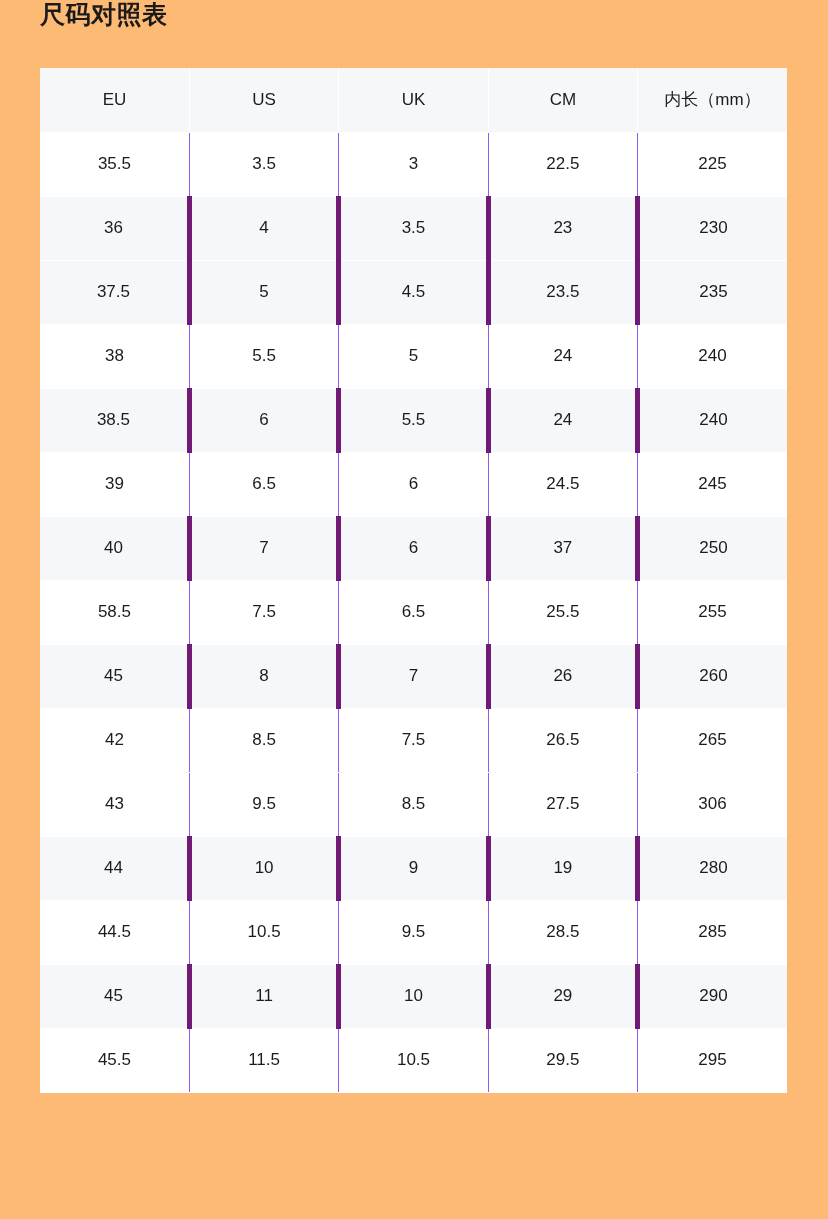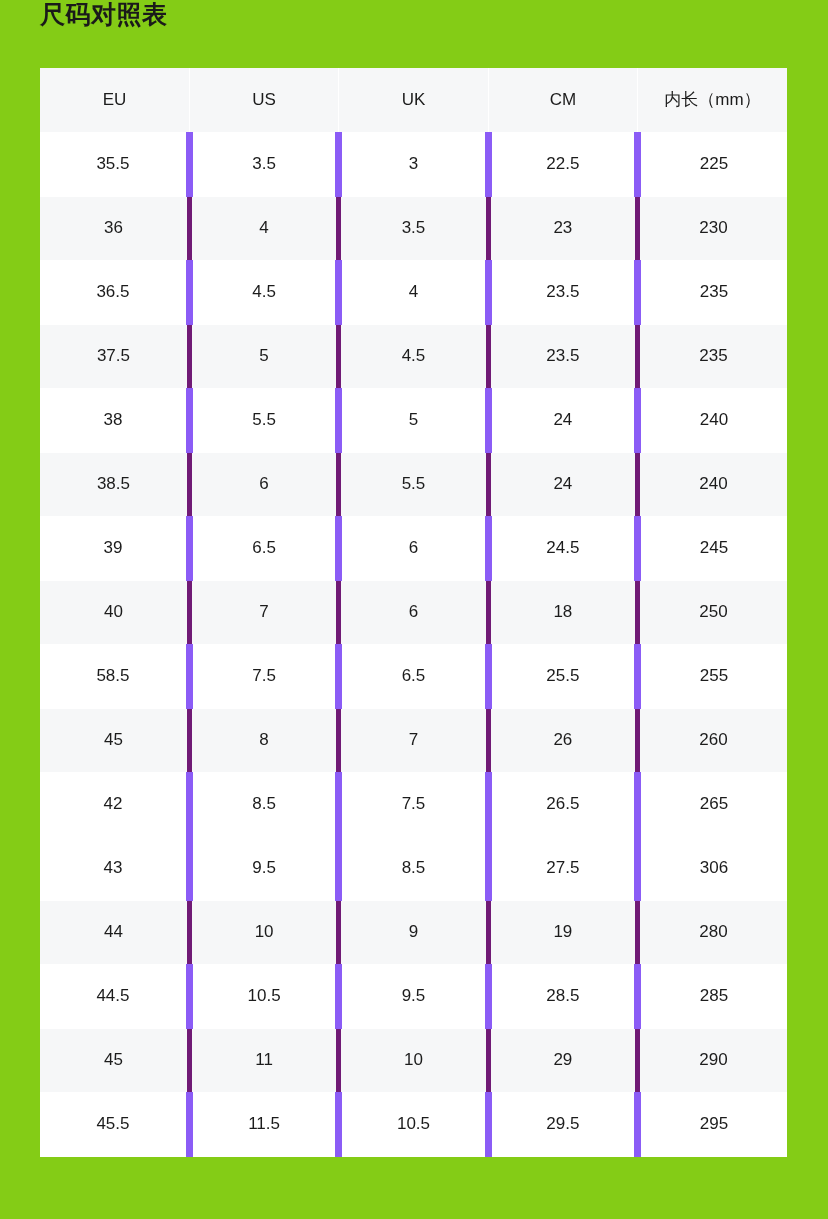--- a/index.html
+++ b/index.html
@@ -12,21 +12,21 @@
     height: 1219px;
     overflow: hidden;
     font-family: "Liberation Sans", "DejaVu Sans", sans-serif;
     -webkit-font-smoothing: antialiased;
   }
 
   .page {
     position: relative;
     width: 828px;
     height: 1219px;
-    background: #84cc16;
+    background: #fdba74;
     box-sizing: border-box;
   }
 
   
   .page-title {
     position: absolute;
     left: 40px;
     top: -3px;
     font-size: 25px;
     font-weight: bold;
@@ -78,21 +78,21 @@
     font-size: 17px;
     color: #1c1c1c;
     border-bottom: 1px solid #ffffff;
   }
 
   tbody tr.row-odd  td { background: #ffffff; }
   tbody tr.row-even td { background: #f6f7f8; }
 
   
   tbody tr.row-even td { border-right: 5px solid #701a75; }
-  tbody tr.row-odd  td { border-right: 7px solid #8b5cf6; }
+  tbody tr.row-odd  td { border-right: 1px solid #8b5cf6; }
   tbody tr.row-odd  td:last-child,
   tbody tr.row-even td:last-child { border-right: none; }
 </style>
 </head>
 <body>
 
 <div class="page">
 
   <div class="page-title">尺码对照表</div>
 
@@ -122,27 +122,20 @@
             <td>22.5</td>
             <td>225</td>
           </tr>
           <tr class="row-even">
             <td>36</td>
             <td>4</td>
             <td>3.5</td>
             <td>23</td>
             <td>230</td>
           </tr>
-          <tr class="row-odd">
-            <td>36.5</td>
-            <td>4.5</td>
-            <td>4</td>
-            <td>23.5</td>
-            <td>235</td>
-          </tr>
           <tr class="row-even">
             <td>37.5</td>
             <td>5</td>
             <td>4.5</td>
             <td>23.5</td>
             <td>235</td>
           </tr>
           <tr class="row-odd">
             <td>38</td>
             <td>5.5</td>
@@ -161,21 +154,21 @@
             <td>39</td>
             <td>6.5</td>
             <td>6</td>
             <td>24.5</td>
             <td>245</td>
           </tr>
           <tr class="row-even">
             <td>40</td>
             <td>7</td>
             <td>6</td>
-            <td>18</td>
+            <td>37</td>
             <td>250</td>
           </tr>
           <tr class="row-odd">
             <td>58.5</td>
             <td>7.5</td>
             <td>6.5</td>
             <td>25.5</td>
             <td>255</td>
           </tr>
           <tr class="row-even">

